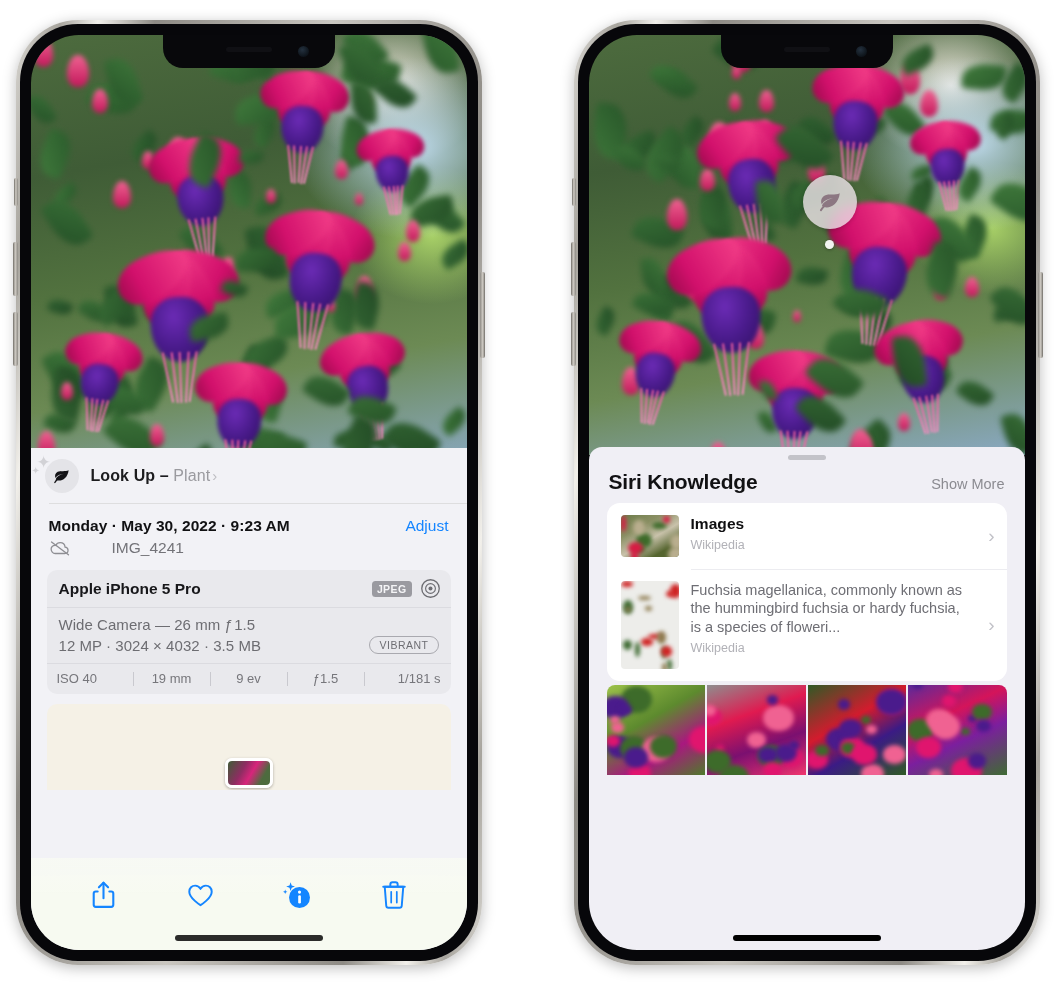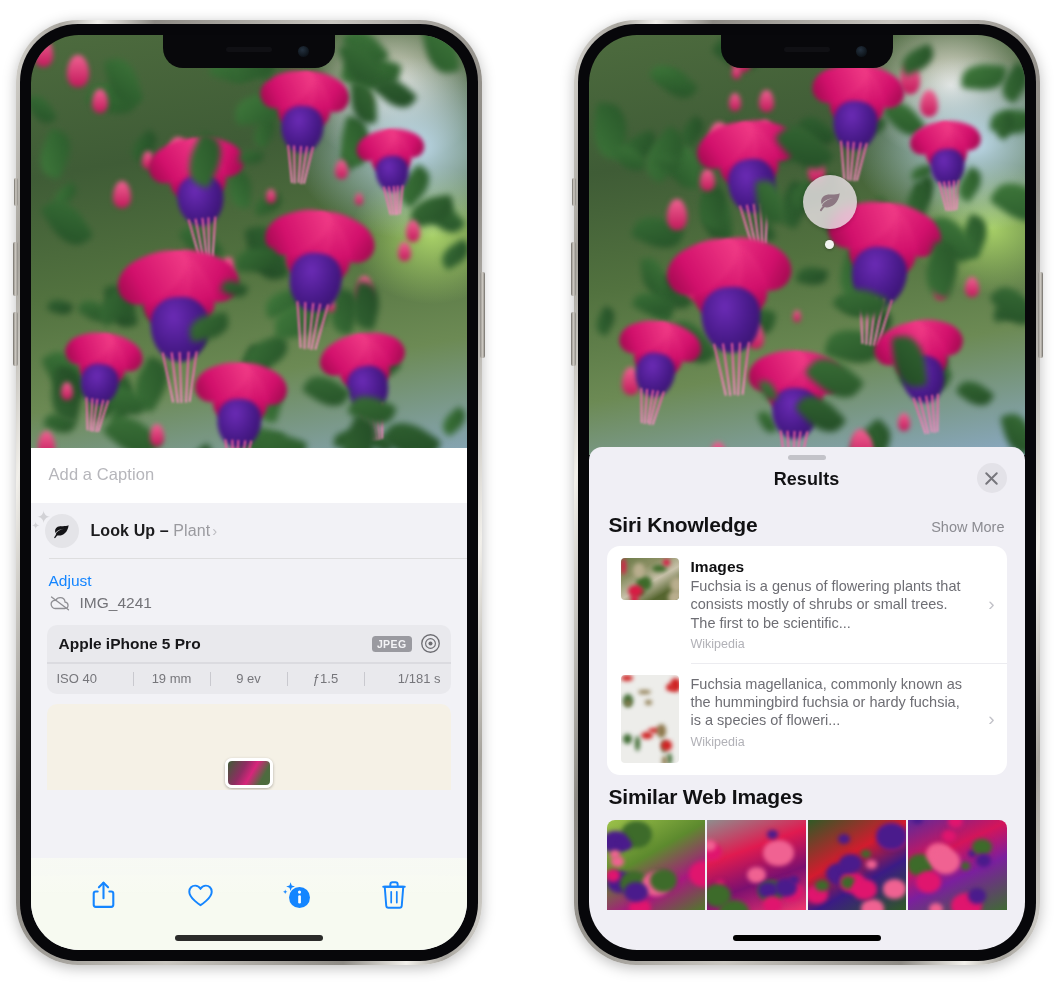--- a/index.html
+++ b/index.html
@@ -186,21 +186,21 @@
   .date-row {
     display: flex; align-items: flex-start; justify-content: space-between;
     padding: 13px 18px 4px;
   }
   .date-main { font-size: 15.5px; color: #111113; font-weight: 700; letter-spacing: .05px; }
   .adjust-link { font-size: 15.5px; color: #1485ff; }
   .file-row {
     display: flex; align-items: center; gap: 9px;
     padding: 0 18px 11px;
   }
-  .file-name { font-size: 15.5px; color: #737378; }
+  .file-name { font-size: 15.5px; color: #737378; margin-left: 32px; }
 
   
   .cam-card {
     margin: 2px 16px 0;
     background: #e9e9ed;
     border-radius: 10px;
     overflow: hidden;
   }
   .cam-head {
     display: flex; align-items: center; justify-content: space-between;
@@ -569,37 +569,37 @@
             <div class="leaf-sh" style="width: 48.3231px; height: 28.9939px; left: 68.175px; top: 32.2764px; background: linear-gradient(140deg, rgb(62, 118, 58), rgb(38, 84, 40)); transform: rotate(75.1388deg);"></div>
           </div>
 
         <div class="notch">
           <div class="speaker"></div>
           <div class="lens"></div>
         </div>
 
         <div class="info-sheet" style="height:502px;">
 
-          <div class="caption-field">Add a Caption</div>
 
           <div class="lookup-row">
             <div class="leaf-badge">
               <span class="spark a">✦</span>
               <span class="spark b">✦</span>
               <svg width="19" height="19" viewBox="0 0 24 24">
                 <path d="M21 4c-1 9-7 13-12 13-2.2 0-3.6-.7-4.4-1.6C6 12 10 9.4 15 8.6c-4.8.2-8.6 2.2-10.6 5.4C3.2 11 4 7.6 7.2 6 10.6 4.3 17 6 21 4z" fill="#131316"></path>
                 <path d="M3.6 19.6c.9-1.6 2-3 3.4-4.2" stroke="#131316" stroke-width="1.7" fill="none" stroke-linecap="round"></path>
               </svg>
             </div>
             <div class="lookup-text">
               <span>Look Up – </span><span class="muted">Plant</span><span class="chev-s">›</span>
             </div>
           </div>
 
           <div class="date-row">
+            <span class="date-main">Monday · May 30, 2022 · 9:23 AM</span>
             <span class="adjust-link">Adjust</span>
           </div>
 
           <div class="file-row">
             <svg width="22" height="16" viewBox="0 0 26 18">
               <path d="M7.3 15.5h11.2c2.3 0 4-1.7 4-3.8 0-2-1.5-3.6-3.5-3.8-.3-3-2.8-5.2-5.8-5.2-2.3 0-4.3 1.3-5.2 3.3-.3-.1-.6-.1-.9-.1C4.4 5.9 2.5 7.8 2.5 10.2c0 2.5 2 5.3 4.8 5.3z" fill="none" stroke="#8e8e93" stroke-width="1.5"></path>
               <line x1="3" y1="2" x2="23" y2="17" stroke="#8e8e93" stroke-width="1.6" stroke-linecap="round"></line>
             </svg>
             <span class="file-name">IMG_4241</span>
           </div>
@@ -608,20 +608,29 @@
             <div class="cam-head">
               <span class="cam-model">Apple iPhone 5 Pro</span>
               <span class="cam-head-right">
                 <span class="tag-jpeg">JPEG</span>
                 <svg class="aperture-icon" viewBox="0 0 24 24">
                   <circle cx="12" cy="12" r="10" fill="none" stroke="#6d6d72" stroke-width="1.5"></circle>
                   <circle cx="12" cy="12" r="5.6" fill="none" stroke="#6d6d72" stroke-width="1.3"></circle>
                   <circle cx="12" cy="12" r="2.3" fill="#6d6d72"></circle>
                 </svg>
               </span>
+            </div>
+            <div class="cam-body">
+              <div class="cam-line">
+                <span>Wide Camera — 26 mm ƒ 1.5</span>
+              </div>
+              <div class="cam-line">
+                <span>12 MP · 3024 × 4032 · 3.5 MB</span>
+                <span class="tag-vibrant">VIBRANT</span>
+              </div>
             </div>
             <div class="cam-exif">
               <span class="cell">ISO 40</span>
               <span class="sep"></span>
               <span class="cell">19 mm</span>
               <span class="sep"></span>
               <span class="cell">9 ev</span>
               <span class="sep"></span>
               <span class="cell">ƒ1.5</span>
               <span class="sep"></span>
@@ -884,28 +893,20 @@
         <div class="vlu-dot" style="left:236px; top:205px;"></div>
 
         <div class="notch">
           <div class="speaker"></div>
           <div class="lens"></div>
         </div>
 
         <div class="results-sheet" style="height:503px;">
           <div class="grabber"></div>
 
-          <div class="results-head">
-            <span class="results-title">Results</span>
-            <span class="close-btn">
-              <svg width="15" height="15" viewBox="0 0 16 16">
-                <path d="M2.4 2.4 L13.6 13.6 M13.6 2.4 L2.4 13.6" stroke="#76767c" stroke-width="2.1" stroke-linecap="round"></path>
-              </svg>
-            </span>
-          </div>
 
           <div class="sec-head">
             <span class="sec-title">Siri Knowledge</span>
             <span class="sec-action">Show More</span>
           </div>
 
           <div class="knowledge-card">
 
             <div class="k-row">
               <div class="k-thumb a" id="kt1">
@@ -915,21 +916,20 @@
                   <div class="micro" style="width: 7.40097px; height: 14.087px; left: 10.3517px; top: 35.1361px; background: rgb(216, 27, 68);"></div>
                   <div class="micro" style="width: 16.7006px; height: 15.1402px; left: 15.1659px; top: 18.1003px; background: rgb(61, 107, 42);"></div>
                   <div class="micro" style="width: 14.087px; height: 15.3918px; left: 49.1905px; top: 19.3px; background: rgb(185, 174, 142);"></div>
                   <div class="micro" style="width: 15.1402px; height: 11.9896px; left: 7.14181px; top: 27.3504px; background: rgb(216, 27, 68);"></div>
                   <div class="micro" style="width: 15.3918px; height: 7.21823px; left: 31.1576px; top: 6.9322px; background: rgb(61, 107, 42);"></div>
                   <div class="micro" style="width: 11.9896px; height: 14.4667px; left: 12.1173px; top: 5.26419px; background: rgb(185, 174, 142);"></div>
                   <div class="micro" style="width: 7.21823px; height: 6.17521px; left: 42.5199px; top: 1.40981px; background: rgb(216, 27, 68);"></div>
                 </div>
               <div class="k-body">
                 <div class="k-title">Images</div>
-                <div class="k-desc">Fuchsia is a genus of flowering plants that consists mostly of shrubs or small trees. The first to be scientific...</div>
                 <div class="k-src">Wikipedia</div>
               </div>
               <span class="k-chev">›</span>
             </div>
 
             <div class="k-row">
               <div class="k-thumb b" id="kt2">
                   <div class="micro" style="width: 12.6599px; height: 6.21823px; left: 0px; top: 0px; background: rgb(207, 35, 35);"></div>
                   <div class="micro" style="width: 9.82466px; height: 13.4667px; left: 2.71033px; top: 19.2267px; background: rgb(63, 107, 51);"></div>
                   <div class="micro" style="width: 5.84852px; height: 5.17521px; left: 4.67811px; top: 25.6676px; background: rgb(141, 122, 78);"></div>
@@ -948,23 +948,20 @@
                   <div class="micro" style="width: 8.86907px; height: 6.59656px; left: 45.4886px; top: 9.55625px; background: rgb(207, 35, 35);"></div>
                 </div>
               <div class="k-body">
                 <div class="k-desc">Fuchsia magellanica, commonly known as the hummingbird fuchsia or hardy fuchsia, is a species of floweri...</div>
                 <div class="k-src">Wikipedia</div>
               </div>
               <span class="k-chev">›</span>
             </div>
           </div>
 
-          <div class="sec-head" style="padding-bottom:7px;">
-            <span class="sec-title">Similar Web Images</span>
-          </div>
 
           <div class="web-strip">
             <div class="web-thumb" id="wt0" style="background: linear-gradient(150deg, rgb(157, 194, 74) 0%, rgb(93, 138, 46) 40%, rgb(169, 24, 127) 70%, rgb(78, 122, 42) 100%);">
                 <div class="micro" style="width: 25.0364px; height: 21.2809px; left: 0.617317px; top: 51.4732px; background: rgb(74, 27, 140);"></div>
                 <div class="micro" style="width: 31.3824px; height: 26.6751px; left: 14.2894px; top: 1.28623px; background: rgb(61, 107, 42);"></div>
                 <div class="micro" style="width: 12.8019px; height: 10.8816px; left: 4.78845px; top: 36.6706px; background: rgb(240, 98, 146);"></div>
                 <div class="micro" style="width: 31.4011px; height: 26.691px; left: 82.9954px; top: 40.8606px; background: rgb(224, 21, 110);"></div>
                 <div class="micro" style="width: 26.1741px; height: 22.248px; left: -4.09917px; top: 11.4434px; background: rgb(74, 27, 140);"></div>
                 <div class="micro" style="width: 28.2804px; height: 24.0384px; left: 13.2034px; top: 51.2215px; background: rgb(61, 107, 42);"></div>
                 <div class="micro" style="width: 28.7837px; height: 24.4661px; left: 35.0847px; top: 52.2014px; background: rgb(240, 98, 146);"></div>

